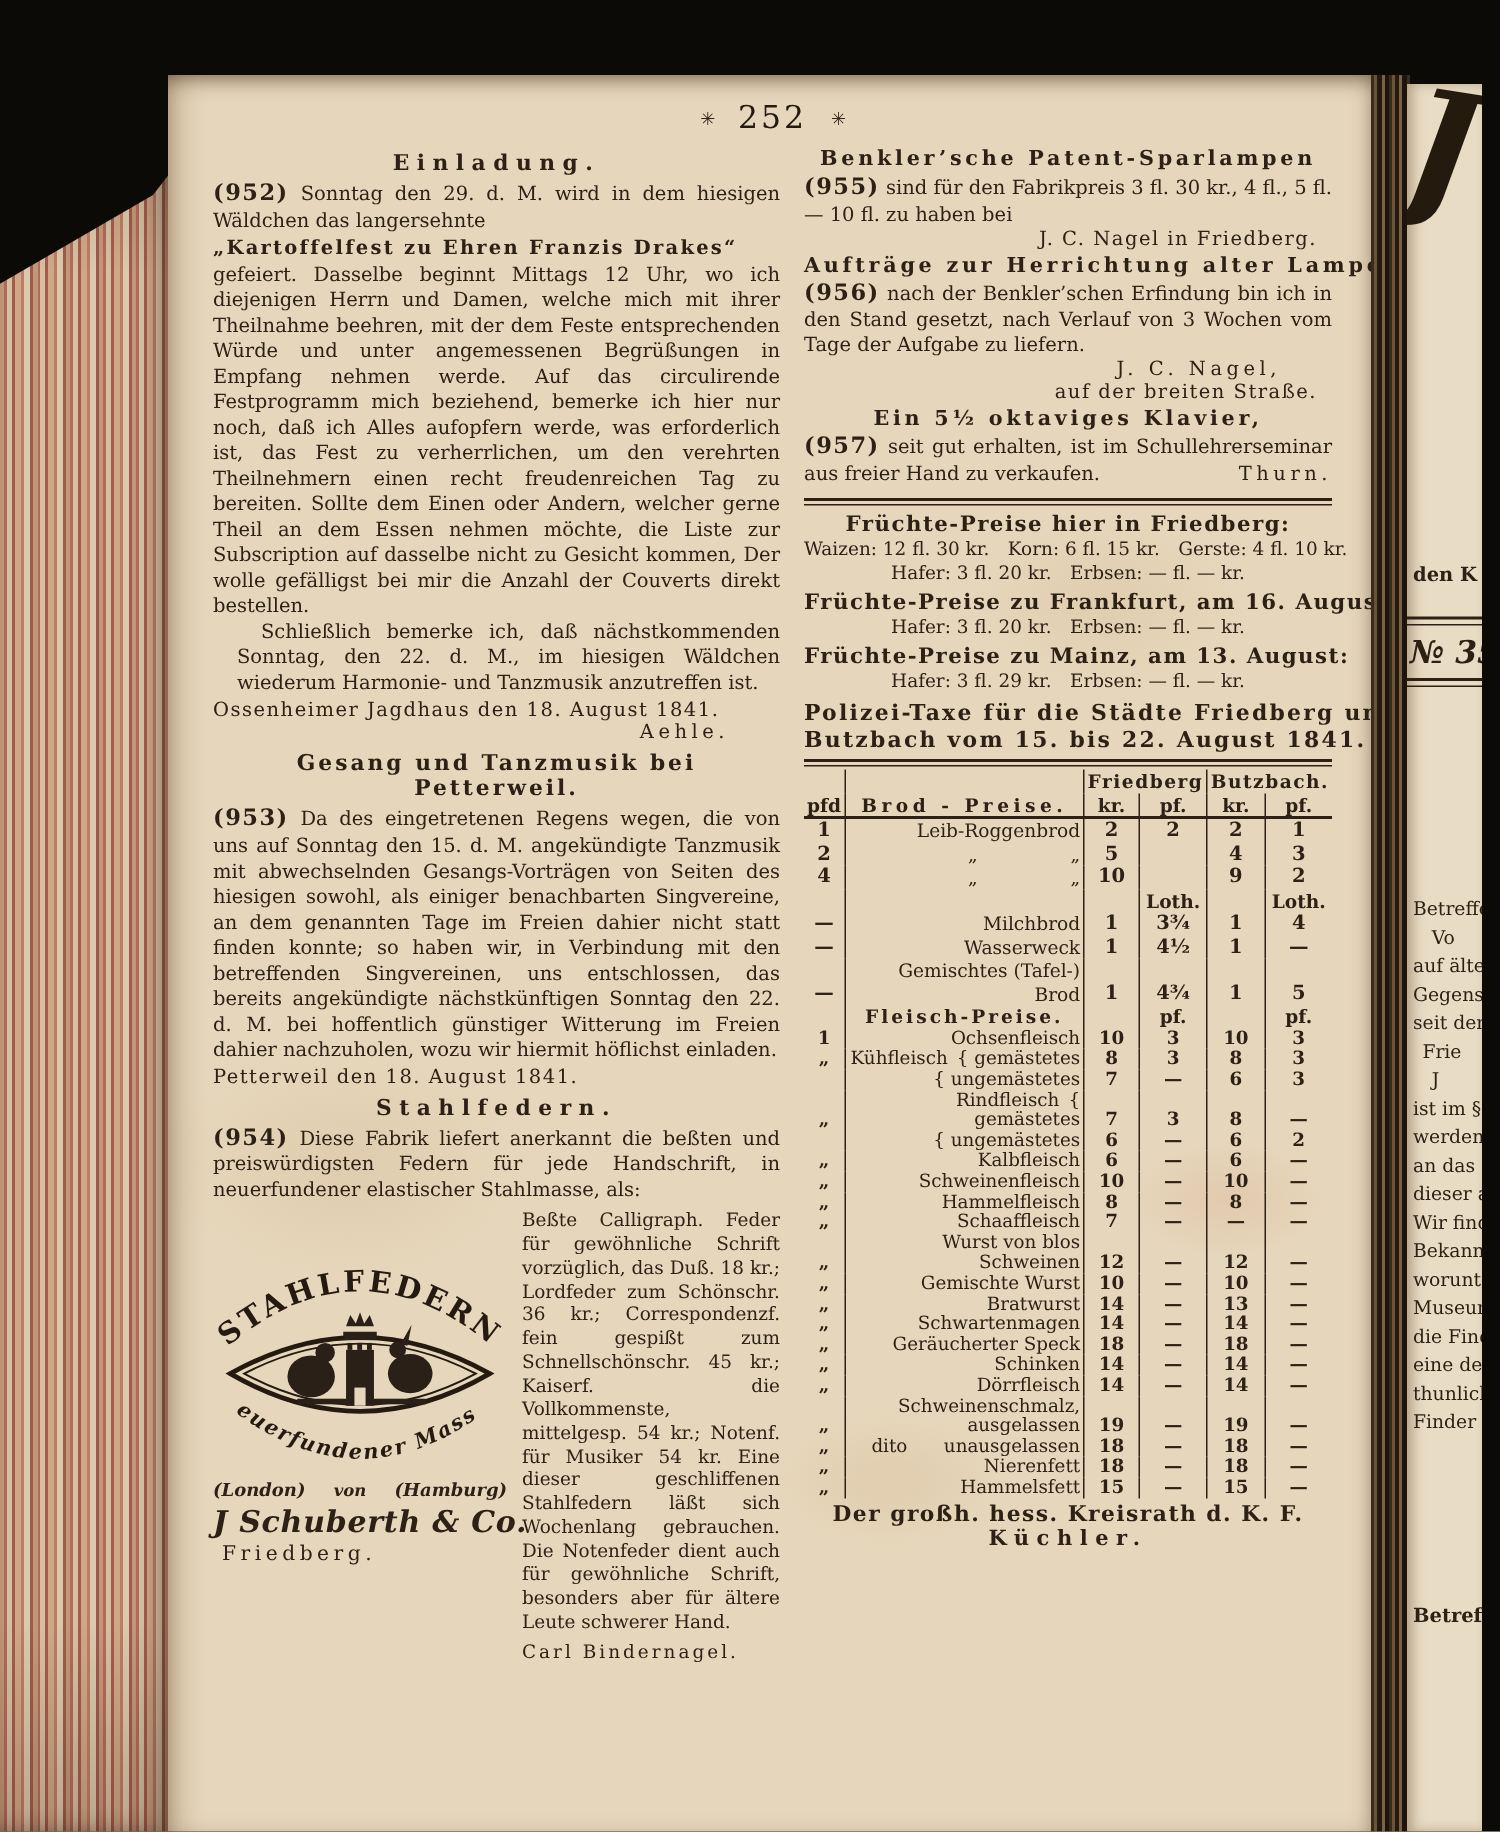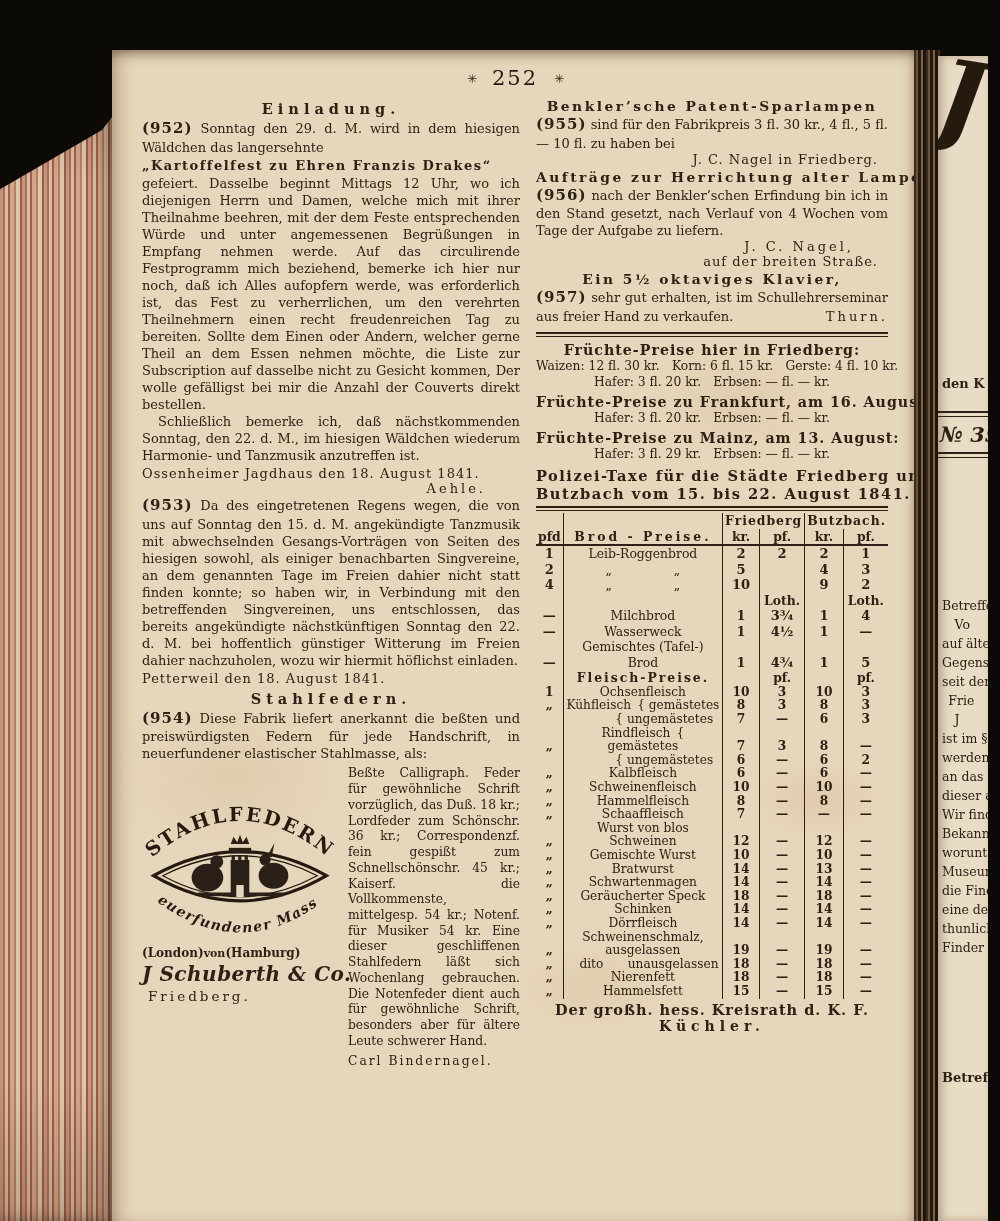--- a/index.html
+++ b/index.html
@@ -65,30 +65,30 @@
   .page-head .orn{font-family:"DejaVu Sans",sans-serif;font-size:12px;vertical-align:2px;letter-spacing:-1px;color:#32261a;padding:0 16px;}
   .cols{display:flex;gap:16px;margin-top:6px;}
   .col-l{width:378px;flex:0 0 auto;}
   .col-r{width:352px;flex:0 0 auto;}
   .body-txt{font-size:13px;line-height:1.31;text-align:justify;}
   .ref{font-weight:bold;font-size:15px;letter-spacing:1px;}
   .sec-head{text-align:center;font-weight:bold;letter-spacing:5px;font-size:14.5px;margin:4px 0 2px;}
   .sec-head.tight{letter-spacing:2px;}
   .fest-line{font-weight:bold;letter-spacing:1.5px;font-size:13px;margin:1px 0;}
   .para{margin:0;}
-  .para.ind{text-indent:16px;}
+  .para.ind{text-indent:16px;margin-left:16px;}
   .dateline{font-size:13px;letter-spacing:1px;margin-top:2px;}
   .sig-r{text-align:right;letter-spacing:3px;font-size:13px;padding-right:34px;}
   .sig-r.nosp{letter-spacing:1px;padding-right:10px;}
   
   .ad-row{display:flex;gap:10px;margin-top:4px;}
   .ad-left{width:196px;flex:0 0 auto;}
   .ad-right{width:172px;flex:0 0 auto;font-size:12.3px;line-height:1.28;text-align:justify;}
   .logo-svg{display:block;margin:0 auto;}
-  .london-row{display:flex;justify-content:flex-start;font-size:12px;font-weight:bold;margin-top:-6px;}
+  .london-row{display:flex;justify-content:space-between;font-size:12px;font-weight:bold;margin-top:-6px;font-style:italic;}
   .von{align-self:flex-end;font-size:11px;}
   .company{font-size:20px;font-weight:bold;font-style:italic;letter-spacing:0.5px;text-align:center;margin-top:2px;white-space:nowrap;}
   .place-line{font-size:13.5px;letter-spacing:3px;margin-top:2px;padding-left:6px;}
   .carl-line{letter-spacing:2px;margin-top:4px;}
   
   .r-head{text-align:center;font-weight:bold;letter-spacing:2.5px;font-size:13.8px;margin:2px 0 1px;white-space:nowrap;}
   .rule-double{border-top:2.5px solid #2d2115;border-bottom:1.5px solid #2d2115;height:2px;margin:7px 0 5px;}
   .fruit-sec{margin-bottom:3px;}
   .fruit-head{text-align:center;font-weight:bold;letter-spacing:1px;font-size:14.2px;margin:3px 0 1px;white-space:nowrap;}
   .fruit-line{font-size:12.3px;text-align:center;white-space:pre;line-height:1.3;}
@@ -100,21 +100,21 @@
   .tax .c-pfd{border-right:1px solid #2d2115;}
   .tax .c-item{border-right:1px solid #2d2115;}
   .tax .c-fkr{border-right:1px solid #2d2115;}
   .tax .c-fpf{border-right:1.5px solid #2d2115;}
   .tax .c-bkr{border-right:1px solid #2d2115;}
   .h-pfd{font-size:11.5px;font-weight:bold;text-align:left;vertical-align:top;}
   .h-brod{font-size:19px;font-weight:bold;letter-spacing:3px;text-align:center;vertical-align:middle;}
   .h-city{font-weight:bold;font-size:13.5px;text-align:center;letter-spacing:1px;}
   .h-sub{font-weight:bold;font-size:12px;text-align:center;}
   .tax td.num{text-align:center;font-weight:bold;font-size:13px;}
-  .tax td.itm{text-align:center;}
+  .tax td.itm{text-align:right;}
   .tax .fl td{line-height:13.6px;font-size:12.2px;}
   .loth{font-weight:bold;font-size:11.5px;text-align:center;}
   .fh{text-align:center;font-weight:bold;font-size:16px;letter-spacing:2px;line-height:22px;}
   .pfh{text-align:center;font-weight:bold;font-size:11.5px;}
   .kreis-sig{text-align:center;font-weight:bold;font-size:14.5px;letter-spacing:1px;margin-top:2px;white-space:nowrap;}
   .kreis-name{text-align:center;font-weight:bold;font-size:14px;letter-spacing:5px;}
   
   .page-footer{position:absolute;left:22px;right:20px;top:1022px;}
   .page-footer .rl{border-top:1.5px solid #2d2115;margin-bottom:8px;}
   .footer-txt{text-align:center;font-size:13px;font-weight:bold;letter-spacing:0.5px;}
@@ -169,20 +169,21 @@
 
       <div class="col-l">
         <div class="sec-head">Einladung.</div>
         <p class="para body-txt"><span class="ref">(952)</span> <span>Sonntag den 29. d. M. wird in dem hiesigen Wäldchen das langersehnte</span></p>
         <div class="fest-line body-txt">„Kartoffelfest zu Ehren Franzis Drakes“</div>
         <p class="para body-txt">gefeiert. Dasselbe beginnt Mittags 12 Uhr, wo ich diejenigen Herrn und Damen, welche mich mit ihrer Theilnahme beehren, mit der dem Feste entsprechenden Würde und unter angemessenen Begrüßungen in Empfang nehmen werde. Auf das circulirende Festprogramm mich beziehend, bemerke ich hier nur noch, daß ich Alles aufopfern werde, was erforderlich ist, das Fest zu verherrlichen, um den verehrten Theilnehmern einen recht freudenreichen Tag zu bereiten. Sollte dem Einen oder Andern, welcher gerne Theil an dem Essen nehmen möchte, die Liste zur Subscription auf dasselbe nicht zu Gesicht kommen, Der wolle gefälligst bei mir die Anzahl der Couverts direkt bestellen.</p>
         <p class="para ind body-txt">Schließlich bemerke ich, daß nächstkommenden Sonntag, den 22. d. M., im hiesigen Wäldchen wiederum Harmonie- und Tanzmusik anzutreffen ist.</p>
         <div class="dateline">Ossenheimer Jagdhaus den 18. August 1841.</div>
         <div class="sig-r">Aehle.</div>
 
+        <div class="sec-head tight">Gesang und Tanzmusik bei Petterweil.</div>
         <p class="para body-txt"><span class="ref">(953)</span> <span>Da des eingetretenen Regens wegen, die von uns auf Sonntag den 15. d. M. angekündigte Tanzmusik mit abwechselnden Gesangs-Vorträgen von Seiten des hiesigen sowohl, als einiger benachbarten Singvereine, an dem genannten Tage im Freien dahier nicht statt finden konnte; so haben wir, in Verbindung mit den betreffenden Singvereinen, uns entschlossen, das bereits angekündigte nächstkünftigen Sonntag den 22. d. M. bei hoffentlich günstiger Witterung im Freien dahier nachzuholen, wozu wir hiermit höflichst einladen.</span></p>
         <div class="dateline">Petterweil den 18. August 1841.</div>
 
         <div class="sec-head">Stahlfedern.</div>
         <p class="para body-txt"><span class="ref">(954)</span> <span>Diese Fabrik liefert anerkannt die beßten und preiswürdigsten Federn für jede Handschrift, in neuerfundener elastischer Stahlmasse, als:</span></p>
 
         <div class="ad-row">
           <div class="ad-left">
             <svg class="logo-svg" width="196" height="186" viewBox="0 0 210 200">
               <defs>
@@ -228,26 +229,26 @@
           </div>
         </div>
       </div>
 
       <div class="col-r">
         <div class="r-head">Benkler’sche Patent-Sparlampen</div>
         <p class="para body-txt"><span class="ref">(955)</span> <span>sind für den Fabrikpreis 3 fl. 30 kr., 4 fl., 5 fl. — 10 fl. zu haben bei</span></p>
         <div class="sig-r nosp">J. C. Nagel in Friedberg.</div>
 
         <div class="r-head">Aufträge zur Herrichtung alter Lampen</div>
-        <p class="para body-txt"><span class="ref">(956)</span> <span>nach der Benkler’schen Erfindung bin ich in den Stand gesetzt, nach Verlauf von 4 Wochen vom Tage der Aufgabe zu liefern.</span></p>
+        <p class="para body-txt"><span class="ref">(956)</span> <span>nach der Benkler’schen Erfindung bin ich in den Stand gesetzt, nach Verlauf von 3 Wochen vom Tage der Aufgabe zu liefern.</span></p>
         <div class="sig-r">J. C. Nagel,</div>
         <div class="sig-r nosp">auf der breiten Straße.</div>
 
         <div class="r-head">Ein 5½ oktaviges Klavier,</div>
-        <p class="para body-txt"><span class="ref">(957)</span> <span>sehr gut erhalten, ist im Schullehrerseminar aus freier Hand zu verkaufen.</span> <span style="float:right;letter-spacing:3px;">Thurn.</span></p>
+        <p class="para body-txt"><span class="ref">(957)</span> <span>seit gut erhalten, ist im Schullehrerseminar aus freier Hand zu verkaufen.</span> <span style="float:right;letter-spacing:3px;">Thurn.</span></p>
 
         <div class="rule-double"></div>
 
         <div>
 
             <div class="fruit-sec">
               <div class="fruit-head">Früchte-Preise hier in Friedberg:</div>
               <div class="fruit-line">Waizen: 12 fl. 30 kr. Korn: 6 fl. 15 kr. Gerste: 4 fl. 10 kr.</div>
               <div class="fruit-line">Hafer: 3 fl. 20 kr. Erbsen: — fl. — kr.</div>
             </div>

